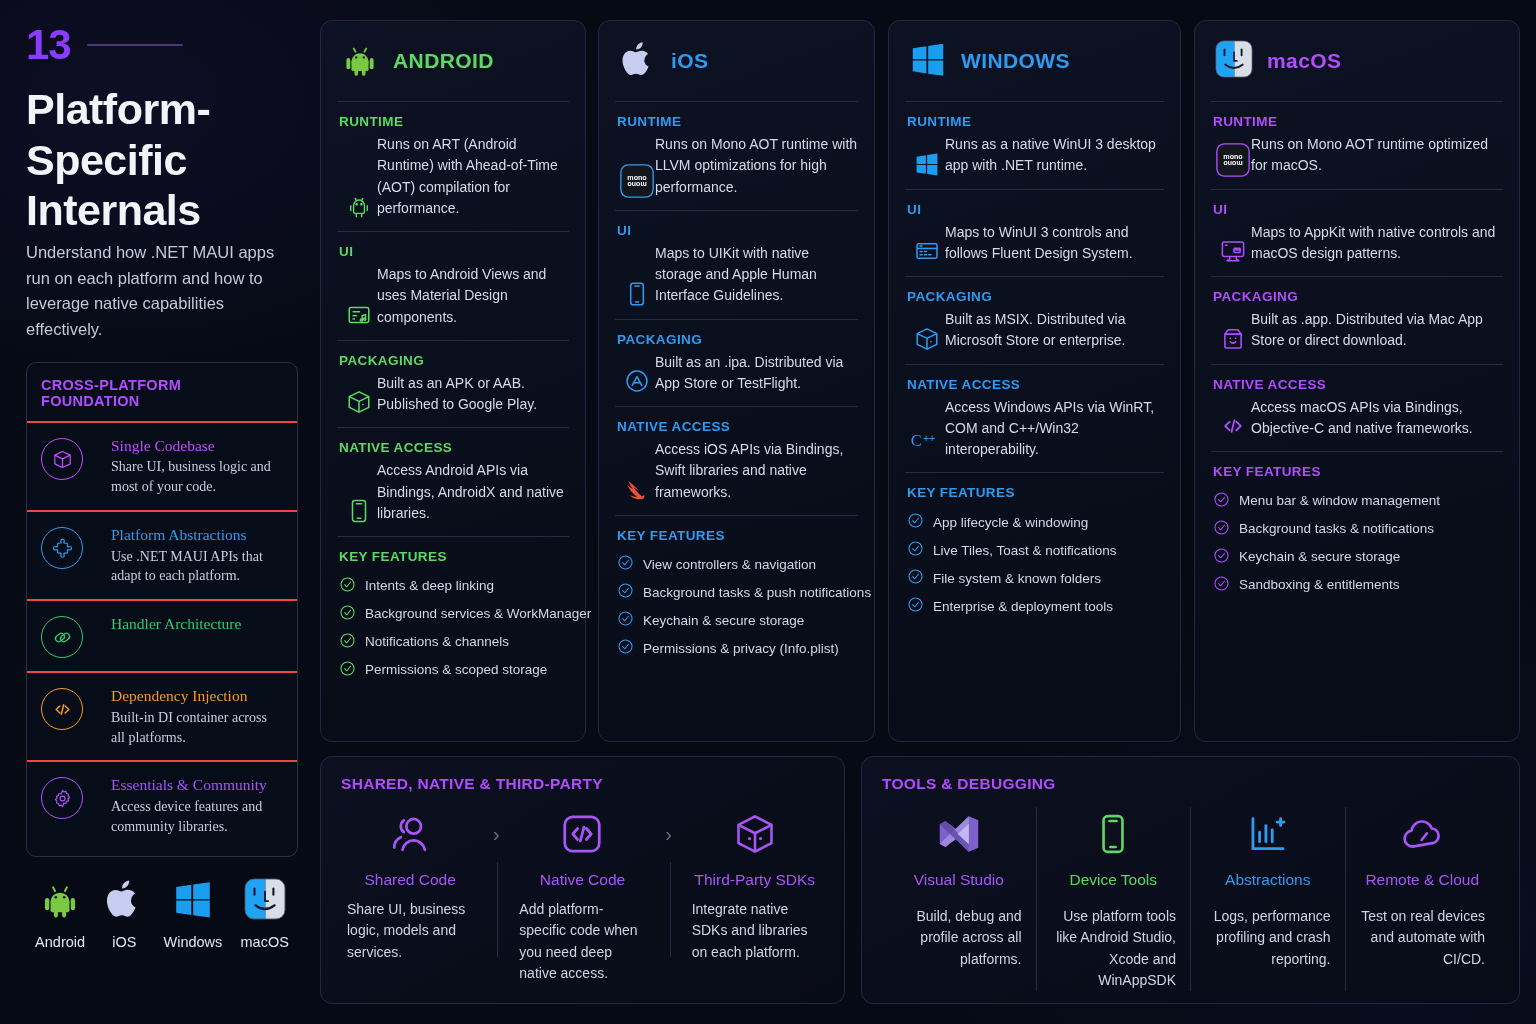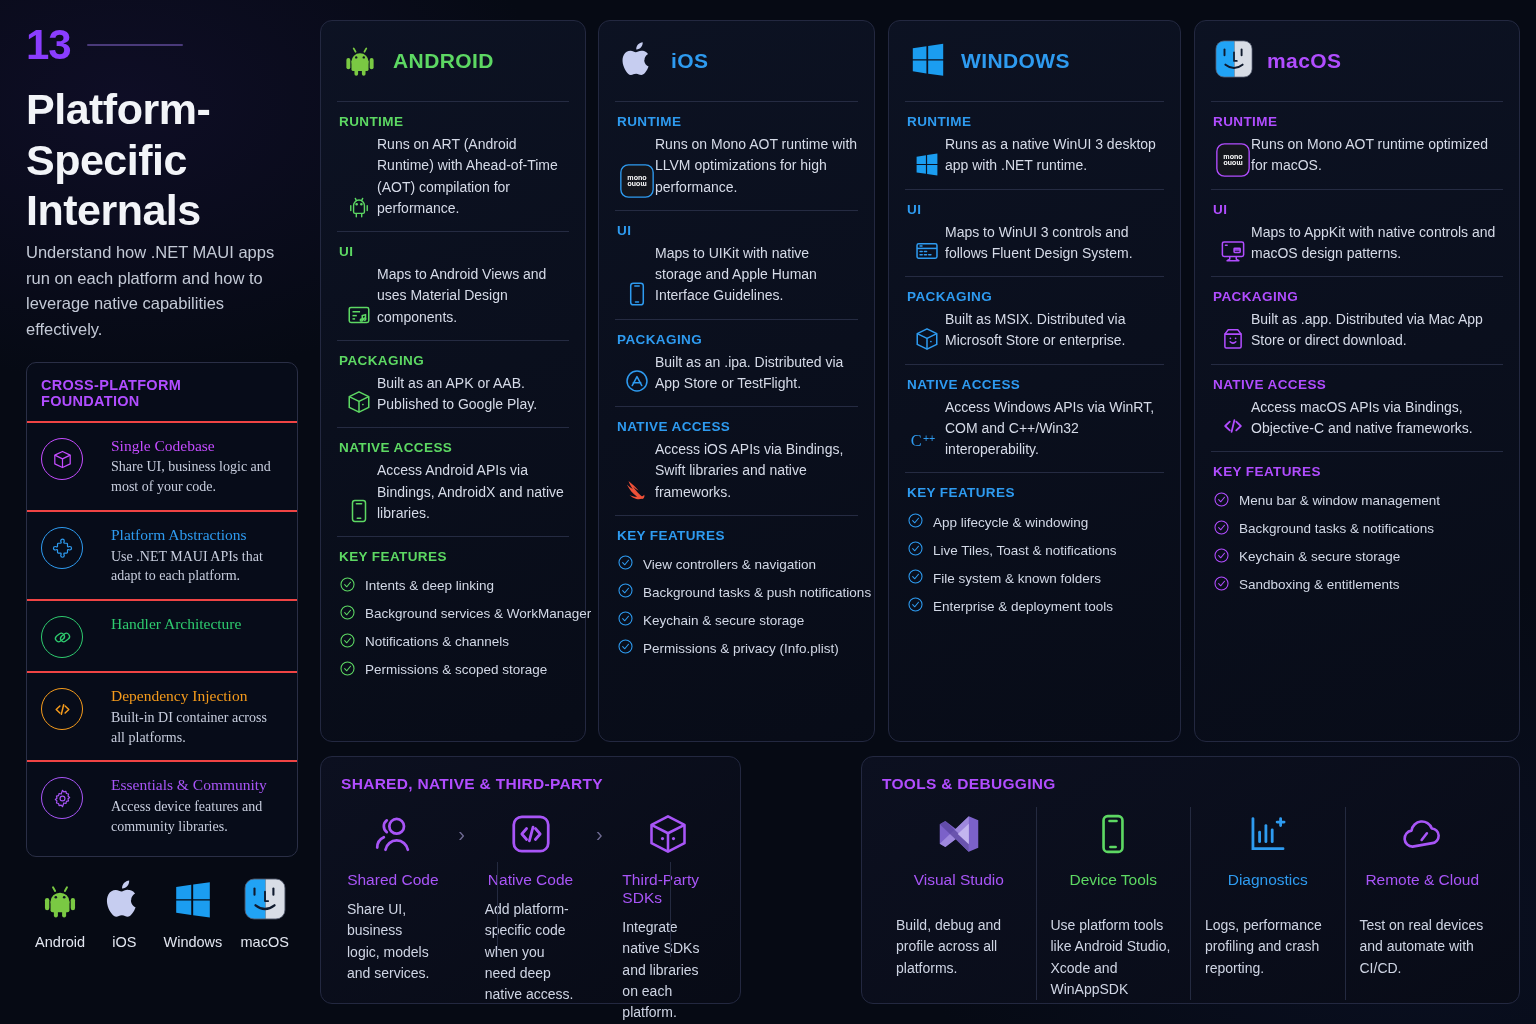--- a/index.html
+++ b/index.html
@@ -104,38 +104,38 @@
   .feat-text { font-size: 13.5px; color: #d2d8e6; line-height: 1.3; white-space: nowrap; }
   .chk { flex: 0 0 auto; }
 
   
   .panel {
     position: absolute; top: 756px; height: 248px;
     border: 1px solid #232840; border-radius: 12px;
     background: linear-gradient(150deg, rgba(13,17,34,0.85), rgba(8,11,22,0.9));
     padding: 18px 20px 10px 20px;
   }
-  #panel-shared { left: 320px; width: 421px; }
+  #panel-shared { left: 320px; width: 525px; }
   #panel-tools  { left: 861px; width: 659px; }
   .panel-title { font-size: 15.5px; font-weight: bold; color: #b14dff; letter-spacing: 0.3px; }
 
   .flow { display: flex; align-items: flex-start; margin-top: 14px; }
   .flow-col { flex: 1; display: flex; flex-direction: column; align-items: center; padding: 0 6px; }
   .flow-ico { height: 54px; display: flex; align-items: center; justify-content: center; }
   .flow-title { font-size: 15.5px; margin-top: 10px; }
   .flow-desc { font-size: 14px; line-height: 1.52; color: #cfd5e4; margin-top: 10px; text-align: left; width: 100%; }
   .flow-arrow { flex: 0 0 34px; display: flex; align-items: center; justify-content: center; height: 54px; color: #6e6a92; font-size: 20px; }
   .vdiv { position: absolute; width: 1px; background: #242a40; }
 
   .tools { display: flex; margin-top: 14px; }
   .tool-col { flex: 1; display: flex; flex-direction: column; align-items: center; padding: 0 14px; position: relative; }
   .tool-col + .tool-col { border-left: 1px solid #242a40; }
   .tool-ico { height: 54px; display: flex; align-items: center; justify-content: center; }
   .tool-title { font-size: 15.5px; margin-top: 10px; }
-  .tool-desc { font-size: 14px; line-height: 1.52; color: #cfd5e4; margin-top: 26px; text-align: left; width: 100%; }
+  .tool-desc { font-size: 14px; line-height: 1.52; color: #cfd5e4; margin-top: 17px; text-align: right; width: 100%; }
 </style>
 </head>
 <body>
 
 <div class="left">
   <div class="num-row">
     <div class="num">13</div>
     <div class="num-line"></div>
   </div>
   <div class="title">Platform-Specific Internals</div>
@@ -741,21 +741,21 @@
       <div class="tool-col">
         <div class="tool-ico">
           <svg width="42" height="42" viewBox="0 0 24 24" fill="none" stroke="#2e9bf0" stroke-width="1.6" stroke-linecap="round">
             <polyline points="3.4,3.2 3.4,20.4 20.6,20.4"></polyline>
             <line x1="7.2" y1="16.4" x2="7.2" y2="11"></line>
             <line x1="10.8" y1="16.4" x2="10.8" y2="7.2"></line>
             <line x1="14.4" y1="16.4" x2="14.4" y2="9.6"></line>
             <path d="M19.2 3.2v4M17.2 5.2h4"></path>
           </svg>
         </div>
-    <div class="tool-title" style="color:#2e9bf0">Diagnostics</div>
+    <div class="tool-title" style="color:#2e9bf0">Abstractions</div>
     <div class="tool-desc">Logs, performance profiling and crash reporting.</div>
       </div>
       <div class="tool-col">
         <div class="tool-ico">
           <svg width="42" height="42" viewBox="0 0 24 24" fill="none" stroke="#a855f7" stroke-width="1.5" stroke-linecap="round" stroke-linejoin="round">
             <path d="M6.6 19.2a4.6 4.6 0 0 1-.6-9.15 6 6 0 0 1 11.6-1.2 4.2 4.2 0 0 1 .3 8.35z"></path>
             <path d="M14.8 11.6 11.8 15.4"></path>
           </svg>
         </div>
     <div class="tool-title" style="color:#a855f7">Remote &amp; Cloud</div>

